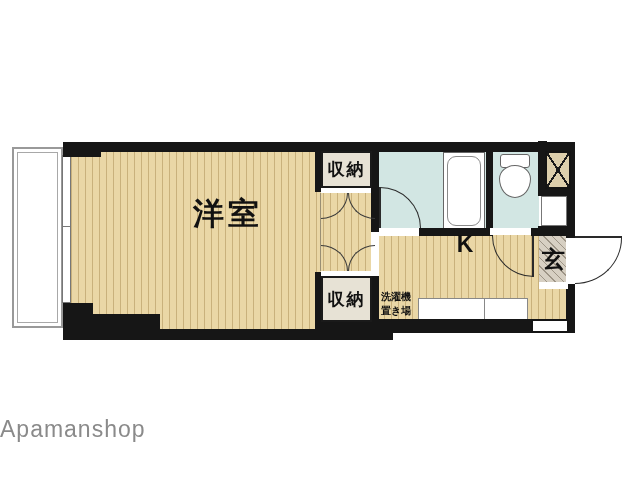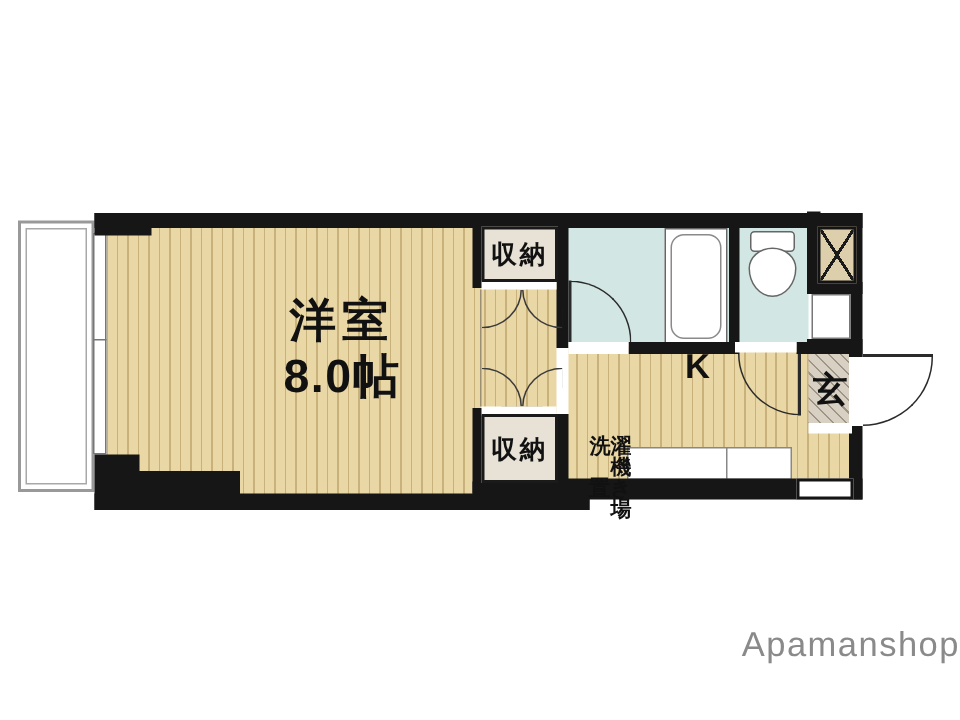--- a/index.html
+++ b/index.html
@@ -50,22 +50,22 @@
   .fold-bl{border-bottom:1px solid #3a3a3a;border-left:1px solid #3a3a3a;border-bottom-left-radius:100% 100%;}
   .fold-tr{border-top:1px solid #3a3a3a;border-right:1px solid #3a3a3a;border-top-right-radius:100% 100%;}
   .fold-tl{border-top:1px solid #3a3a3a;border-left:1px solid #3a3a3a;border-top-left-radius:100% 100%;}
   .edge-line{background:#9a8f74;}
   
   .room-label{display:flex;flex-direction:column;align-items:center;color:#111;font-weight:bold;text-align:center;}
   .main-name{font-size:31px;letter-spacing:4px;line-height:36px;}
   .main-size{font-size:31px;letter-spacing:1px;line-height:37px;}
   .k-name{font-size:23px;line-height:26px;}
   .k-size{font-size:27px;line-height:31px;}
-  .laundry{font-size:14px;line-height:14px;font-weight:bold;color:#111;text-align:right;}
-  .brand{width:100%;text-align:right;font-size:23px;letter-spacing:1px;color:#8a8a8a;}
+  .laundry{font-size:10px;line-height:14px;font-weight:bold;color:#111;}
+  .brand{width:100%;text-align:left;font-size:23px;letter-spacing:1px;color:#8a8a8a;}
 </style>
 </head>
 <body>
 
 <div class="canvas">
 
   <div class="abs floor-striped" style="left:71px;top:151px;width:306px;height:180px;"></div>
   <div class="abs floor-striped" style="left:377px;top:231px;width:191px;height:90px;"></div>
   <div class="abs floor-water" style="left:377px;top:151px;width:109px;height:78px;"></div>
   <div class="abs floor-water" style="left:492px;top:151px;width:47px;height:78px;"></div>
@@ -132,21 +132,20 @@
   <div class="abs leaf" style="left:532px;top:236px;width:2px;height:41px;"></div>
   <div class="abs arc arc-br" style="left:575px;top:238px;width:47px;height:46px;"></div>
   <div class="abs leaf" style="left:575px;top:236px;width:47px;height:2px;"></div>
   <div class="abs fold fold-br" style="left:321px;top:193px;width:27px;height:26px;"></div>
   <div class="abs fold fold-bl" style="left:348px;top:193px;width:27px;height:26px;"></div>
   <div class="abs fold fold-tr" style="left:321px;top:245px;width:27px;height:26px;"></div>
   <div class="abs fold fold-tl" style="left:348px;top:245px;width:27px;height:26px;"></div>
 
   <div class="abs room-label" style="left:108px;top:196px;width:180px;margin-left:30px;">
     <span class="main-name">洋室</span>
-    <span class="main-size">8.0帖</span>
   </div>
   <div class="abs room-label" style="left:405px;top:231px;width:120px;">
     <span class="k-name">K</span>
   </div>
   <div class="abs laundry" style="left:381px;top:290px;width:40px;">
     <div>洗濯機</div>
     <div>置き場</div>
   </div>
 
   <div class="abs brand" style="left:0;top:416px;">Apamanshop</div>

